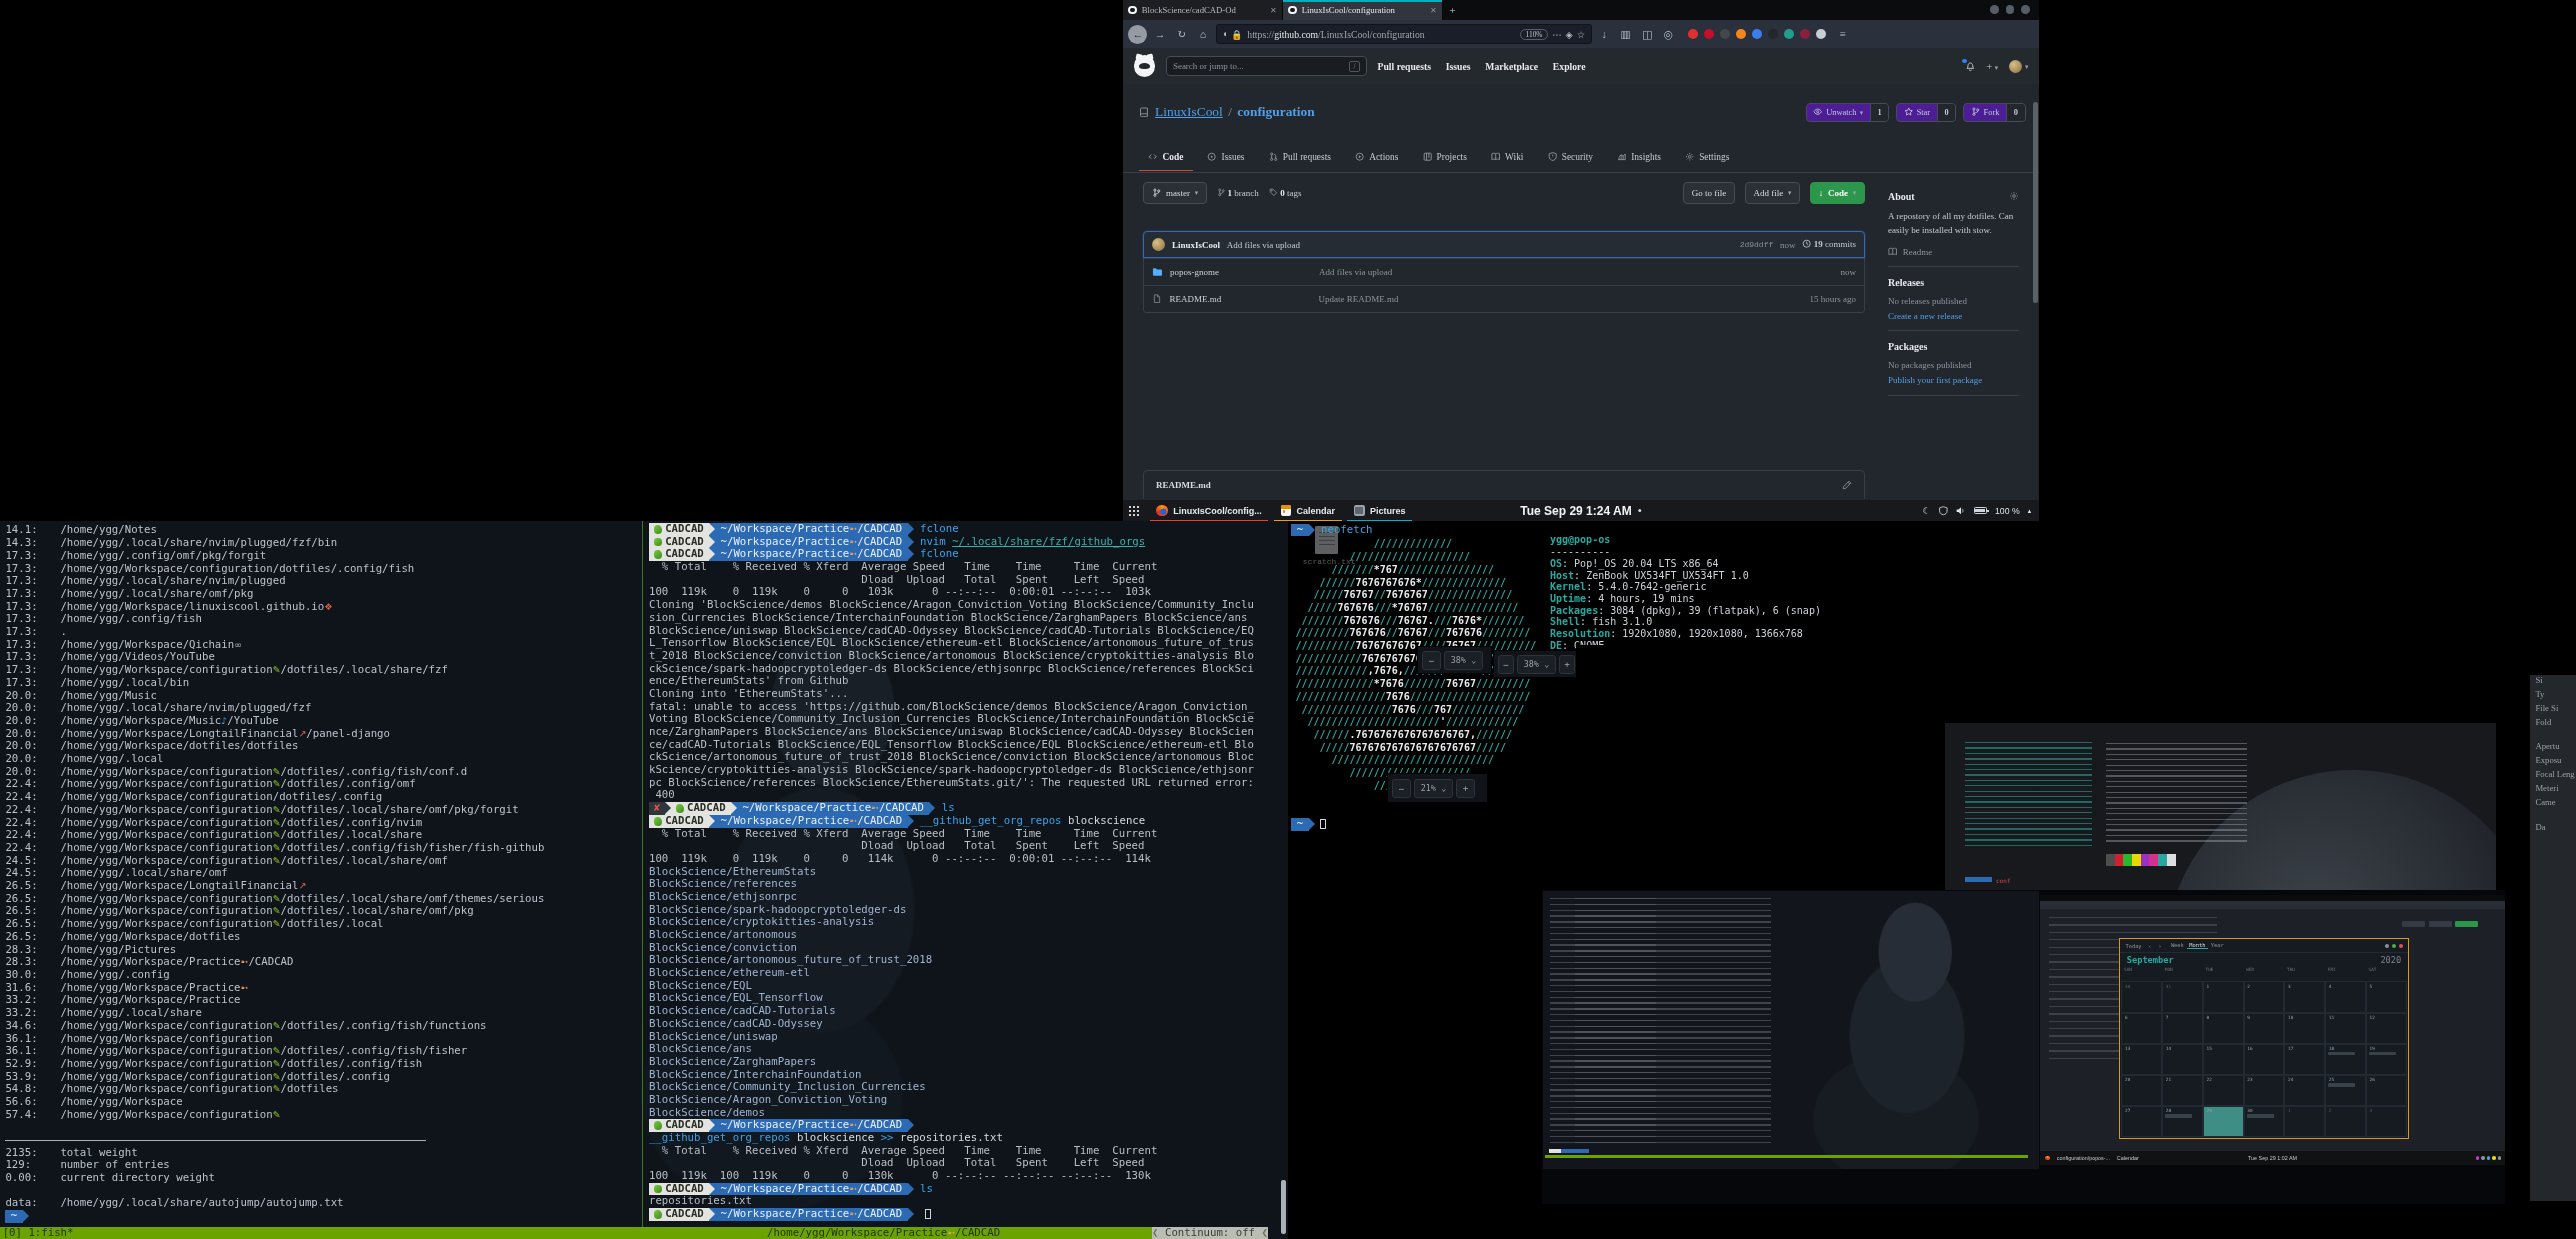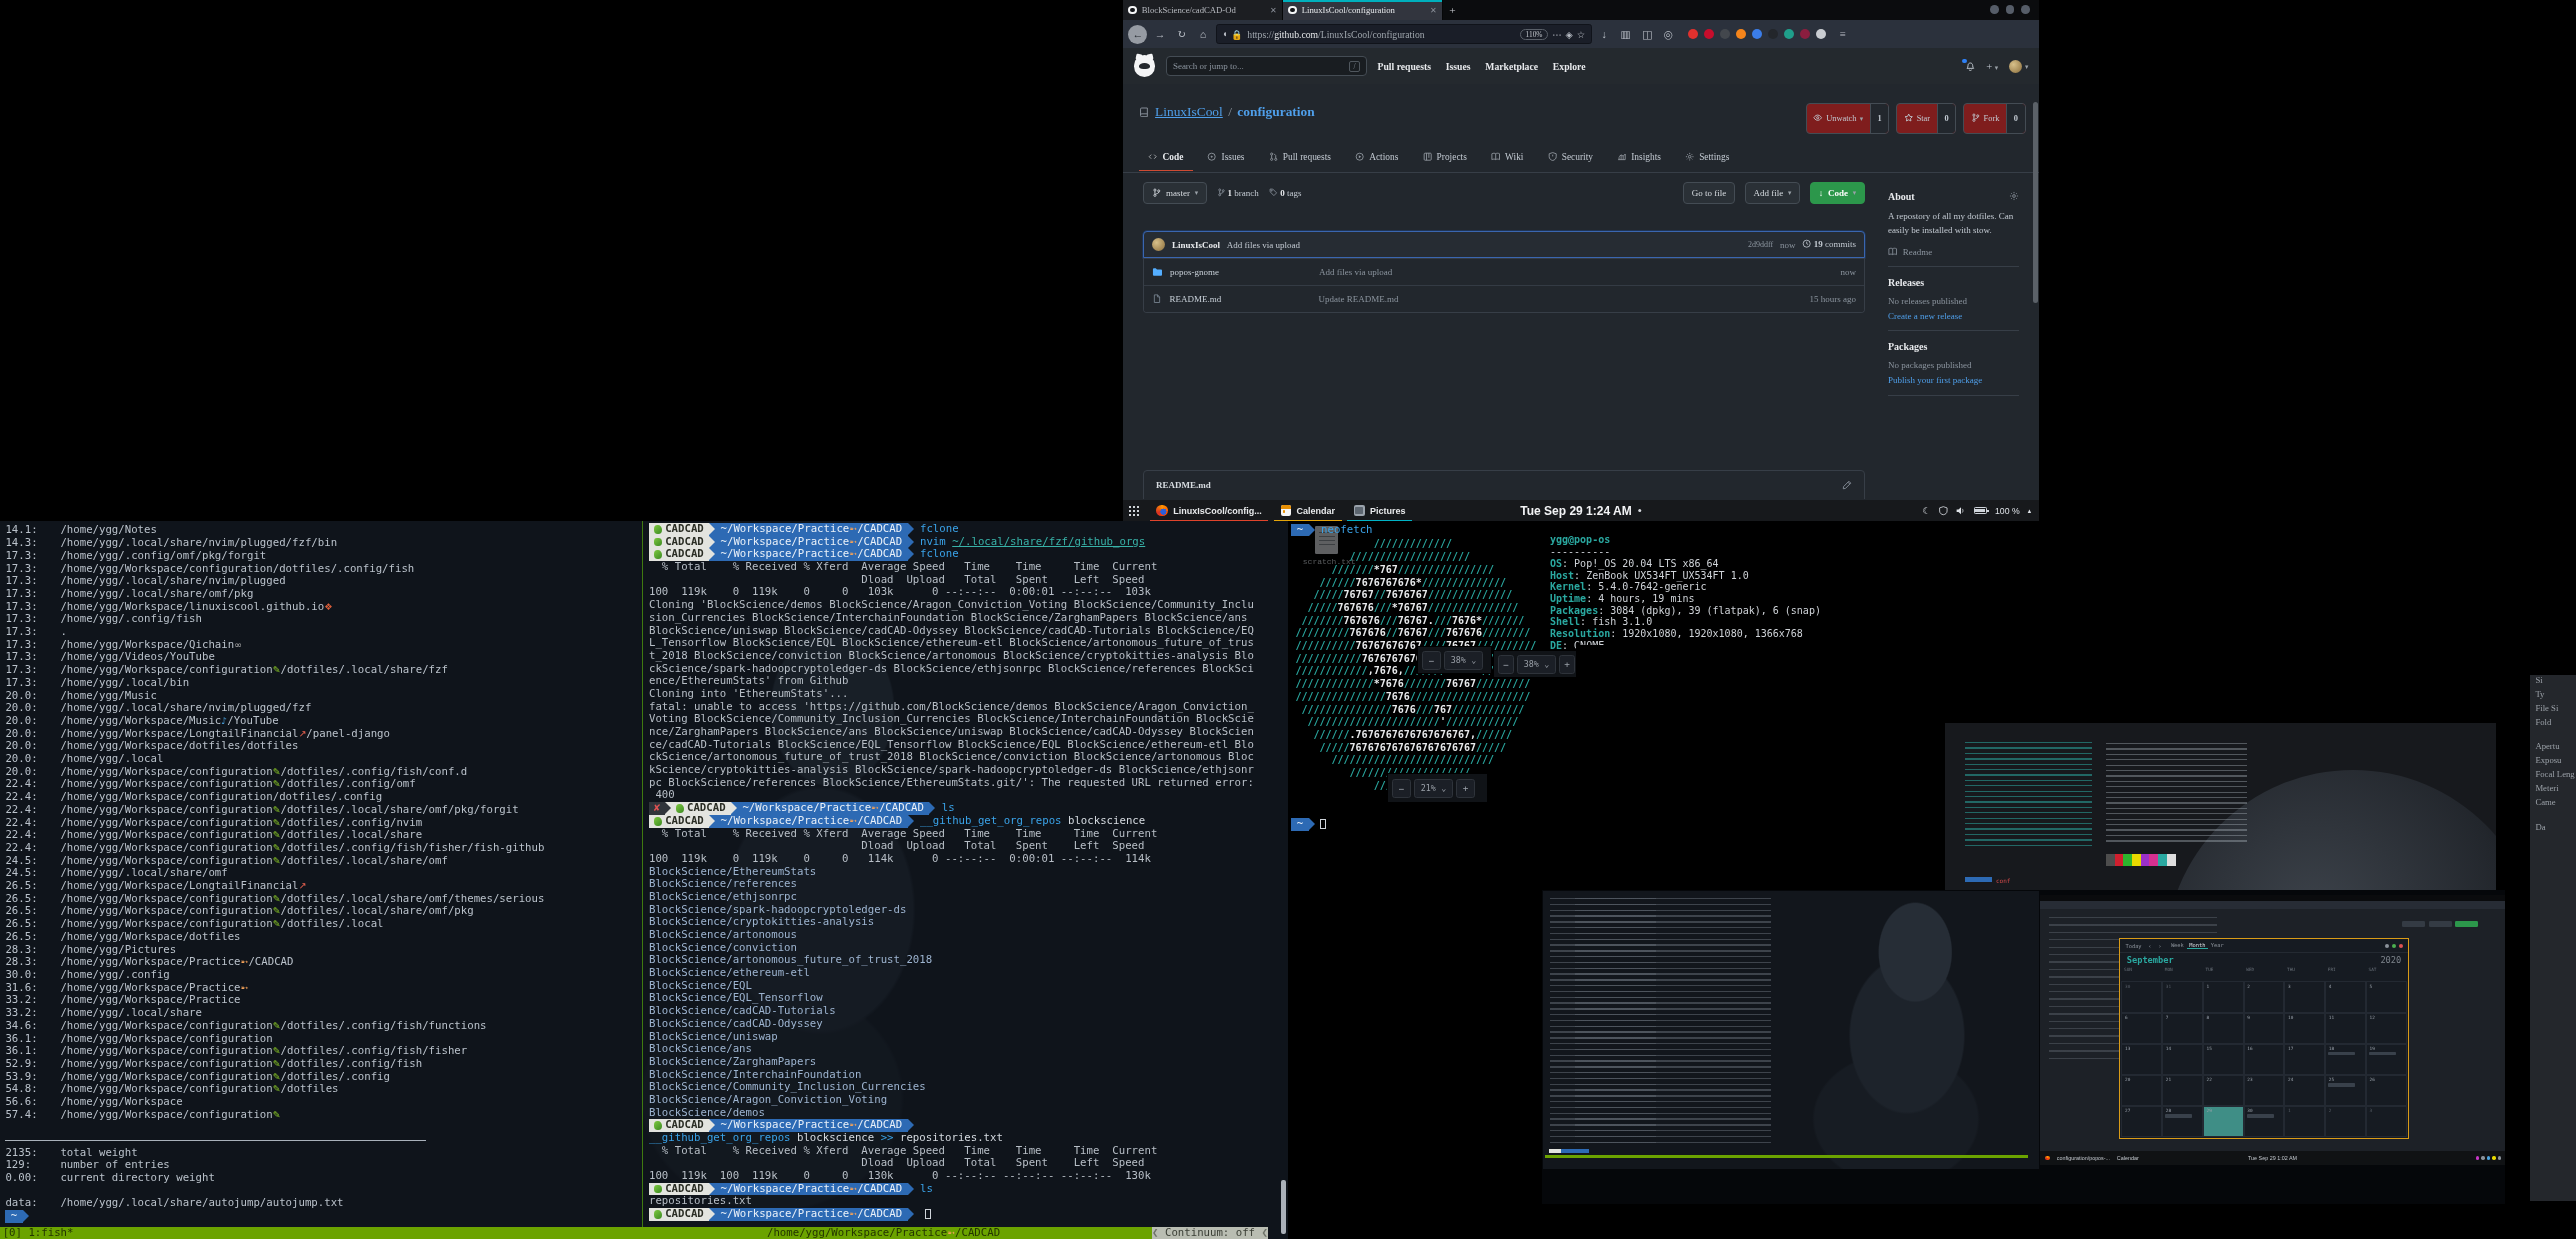--- a/index.html
+++ b/index.html
@@ -44,38 +44,38 @@
   .gh-header-right{margin-left:auto;display:flex;align-items:center;gap:10.7px;color:#c3cad2}
   .belldot{position:relative}
   .belldot::after{content:"";position:absolute;left:-2.7px;top:-1.3px;width:4.7px;height:4.7px;border-radius:50%;background:#2f81f7}
   .avatar{width:13.4px;height:13.4px;border-radius:50%;background:radial-gradient(circle at 35% 35%,#d7c08a,#8a6d3b)}
   .caret{font-size:6.7px;color:#9aa1a8}
   .repo-title{position:absolute;left:16px;top:56px;display:flex;align-items:center;gap:5.4px;font-size:13.4px}
   .repo-title .lnk{color:#4f9fea}
   .repo-title .name{color:#4f9fea;font-weight:bold}
   .repo-title .sep{color:#8b949e}
   .repo-actions{position:absolute;right:13.4px;top:55px;display:flex;gap:6.7px}
-  .act-btn{display:flex;height:31px;border:0.7px solid #444c54;border-radius:4px;overflow:hidden;font-size:8.4px;color:#c3cad2;background:#7f1d1d}
+  .act-btn{display:flex;height:19px;border:0.7px solid #444c54;border-radius:4px;overflow:hidden;font-size:8.4px;color:#c3cad2;background:#4c1d95}
   .act-btn .part{display:flex;align-items:center;gap:3.4px;padding:0 6.7px}
   .act-btn .cnt{border-left:0.7px solid #444c54;padding:0 6.7px;display:flex;align-items:center;background:#22272d;font-weight:bold}
   .gh-tabs{position:absolute;left:16px;top:96px;display:flex;gap:5.4px}
   .gh-tab{display:flex;align-items:center;gap:4.7px;padding:0 9.4px;height:27px;font-size:9.4px;color:#c3cad2;border-bottom:1.3px solid transparent}
   .gh-tab.active{font-weight:bold;border-bottom:1.3px solid #cf4b33;color:#e8eaed}
   .gh-tab svg{opacity:.7}
   .tabline{position:absolute;left:0;top:124px;width:100%;height:0.7px;background:#373e47}
   .branch-row{position:absolute;left:20px;top:134px;width:722px;display:flex;align-items:center;gap:9.4px}
   .btn{height:21.5px;border:0.7px solid #444c54;border-radius:4px;background:#2a3036;color:#d7dce1;font-size:9px;display:flex;align-items:center;gap:4.7px;padding:0 8px}
   .btn.green{background:#2c974b;border-color:#2c974b;color:#fff;font-weight:bold}
   .muted{color:#8b949e}
   .branch-meta{display:flex;gap:10.7px;font-size:9px;color:#c3cad2}
   .branch-meta b{color:#e8eaed}
   .spacer{flex:1}
   .commit-box{position:absolute;left:20px;top:183px;width:722px;height:27px;border:0.7px solid #3a66b0;box-shadow:0 0 0 0.7px #1f3a63;border-radius:4px 4px 0 0;background:#262c33;display:flex;align-items:center;padding:0 8px;gap:6.7px;font-size:9px}
   .commit-box .who{font-weight:bold;color:#e8eaed}
-  .commit-box .sha{font-family:Liberation Serif, serif;font-size:8px;color:#8b949e}
+  .commit-box .sha{font-family:Liberation Mono, monospace;font-size:8px;color:#8b949e}
   .gh-files{position:absolute;left:20px;top:210px;width:722px;border:0.7px solid #373e47;border-top:none;border-radius:0 0 4px 4px;overflow:hidden}
   .frow{display:flex;align-items:center;height:27px;border-top:0.7px solid #343b44;padding:0 8px;gap:8px;font-size:9px;background:#22272d}
   .frow .fname{color:#c9d1d9;width:141px}
   .frow .fmsg{color:#8b949e;flex:1;overflow:hidden;white-space:nowrap;text-overflow:ellipsis}
   .frow .fage{color:#8b949e;width:74px;text-align:right}
   .readme-box{position:absolute;left:20px;top:422px;width:722px;height:94px;border:0.7px solid #373e47;border-radius:4px;background:#22272d}
   .readme-head{height:29.5px;display:flex;align-items:center;padding:0 12px;font-size:9px;font-weight:bold;color:#d7dce1;border-bottom:0.7px solid #31383f}
   .gh-sidebar{position:absolute;left:765px;top:134px;width:131px;font-size:9px}
   .gh-sidebar h3{color:#e8eaed;font-size:10px;margin-bottom:8px}
   .gh-sidebar .blk{padding:9.4px 0;border-bottom:0.7px solid #373e47;position:relative}

